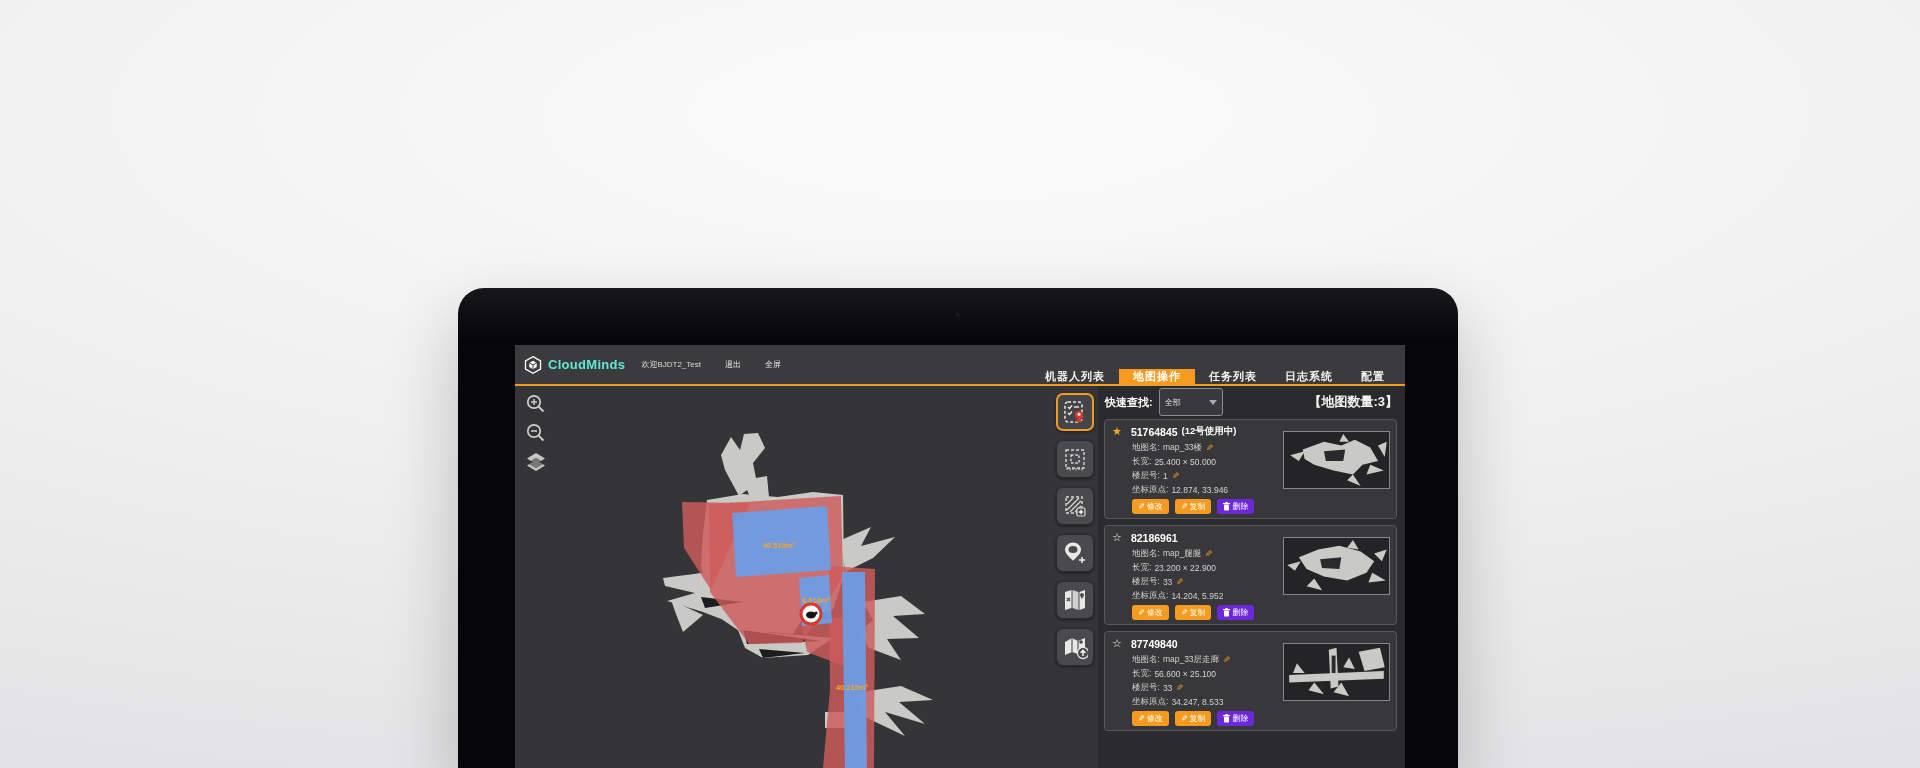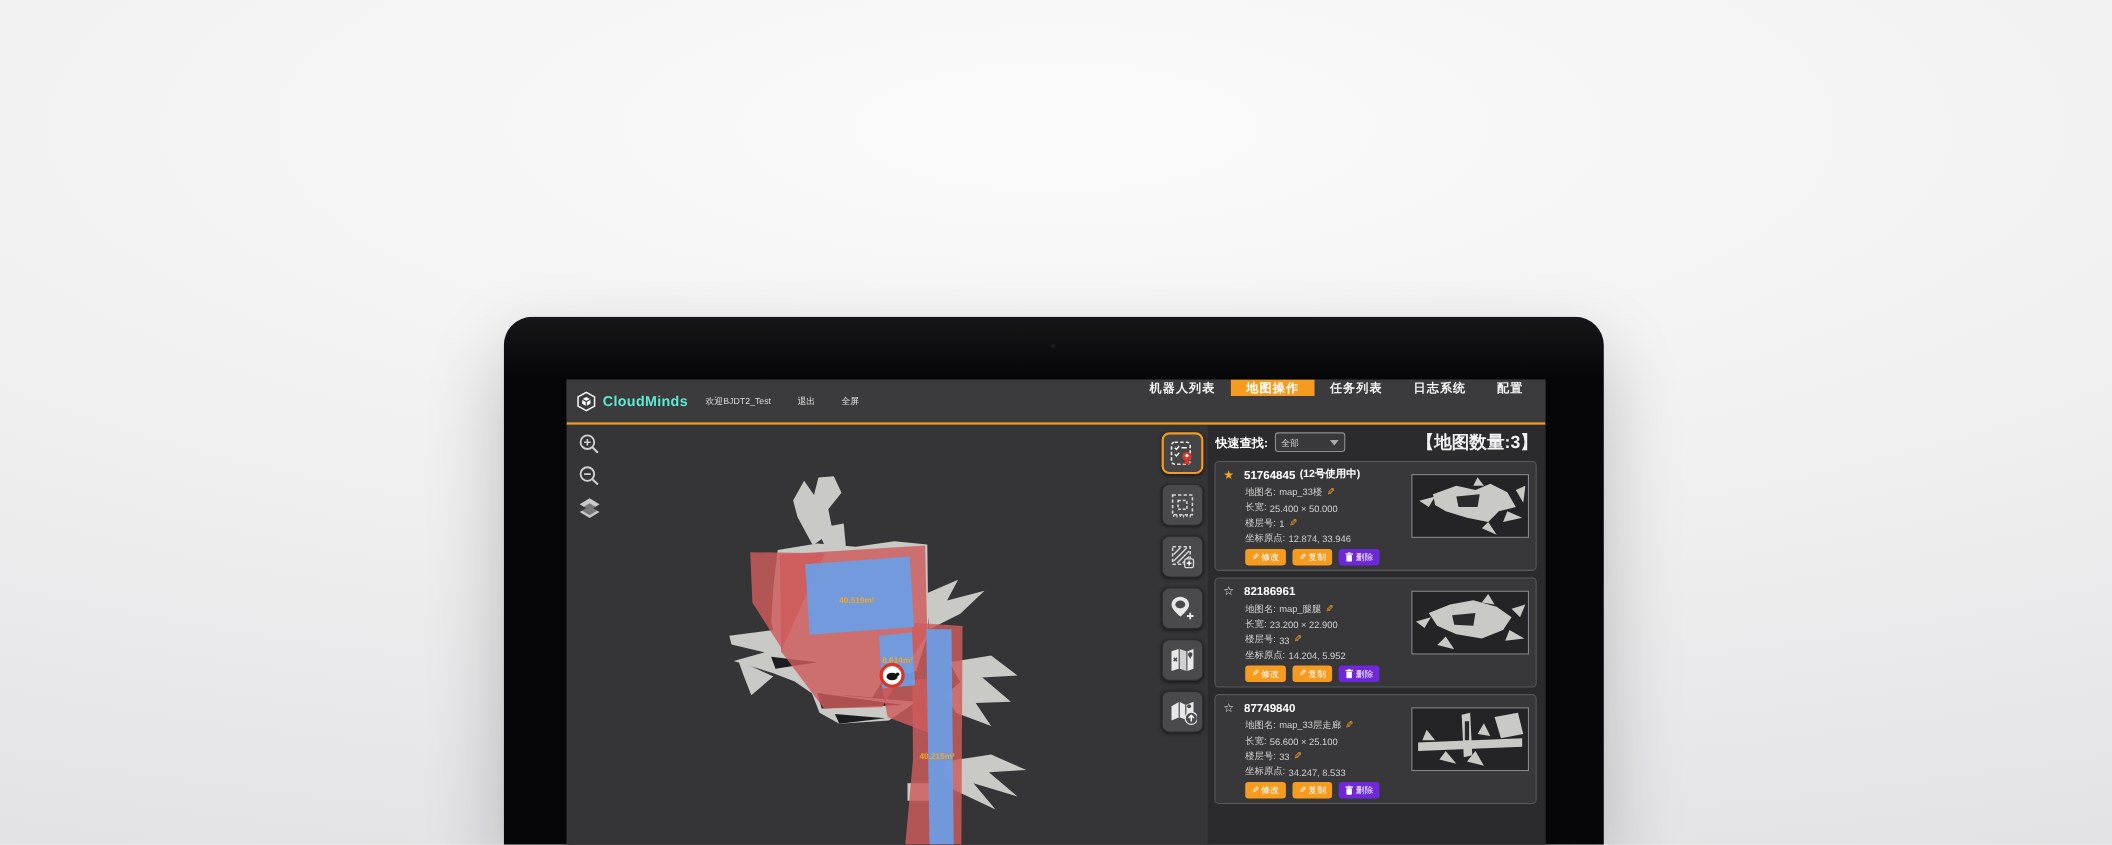--- a/index.html
+++ b/index.html
@@ -26,21 +26,21 @@
     position:absolute; left:0; top:0; width:100%; height:41px;
     background:#3b3b3d; border-bottom:2px solid #f59c20;
     display:flex; align-items:center; z-index:5;
   }
   .brand { display:flex; align-items:center; margin-left:8px; }
   .brand svg { width:20px; height:20px; }
   .brand-text { color:#5eead4; font-weight:bold; font-size:13px; margin-left:5px; letter-spacing:.3px; }
   .session { display:flex; align-items:center; margin-left:16px; gap:12px;justify-content:center; }
   .session span { color:#d9d9d9; font-size:8px; }
   .session a { color:#e4e4e4; font-size:8px; cursor:pointer;margin-left:12px; }
-  .tabs { margin-left:auto; height:39px; display:flex; align-items:flex-start; margin-right:6px; }
+  .tabs { margin-left:auto; height:39px; display:flex; align-items:flex-end; margin-right:6px; }
   .tab {
     display:flex; align-items:center; padding:0 14px; color:#f2f2f2;
     font-size:11px; font-weight:bold; letter-spacing:1px; cursor:pointer;
   }
   .tab.active { background:#f59c20; color:#fff; }
   
   .content { position:absolute; left:0; top:41px; width:890px; height:382px; }
   .map-area { position:absolute; left:3px; top:0; width:583px; height:382px; background:#353538; }
   .map-area svg.floor { position:absolute; left:0; top:0; }
   .zoom-controls { position:absolute; left:6px; top:6px; display:flex; flex-direction:column; gap:5px; z-index:4; }
@@ -50,26 +50,26 @@
     width:38px; height:38px; border-radius:7px; background:#4a4a4d;
     border:1px solid #2c2c2e; box-shadow:0 1px 3px rgba(0,0,0,.5);
     display:flex; align-items:center; justify-content:center; cursor:pointer;
   }
   .tool-btn.active { border:2px solid #f59c20; background:#454547; }
   
   .panel { position:absolute; left:583px; top:0; width:307px; height:382px; background:#2b2b2d; padding:6px 7px 0 6px; }
   .panel-header { display:flex; align-items:center; height:20px; margin-bottom:7px; padding-left:1px; }
   .qf-label { color:#fff; font-weight:bold; font-size:11px; }
   .dropdown {
-    margin-left:6px; width:64px; height:18px; background:#39393b; border:1px solid #8d8d91;
+    margin-left:6px; width:64px; height:28px; background:#39393b; border:1px solid #8d8d91;
     border-radius:3px; display:flex; align-items:center; padding:0 5px; cursor:pointer;
   }
   .dropdown .val { color:#dcdcdc; font-size:8px; flex:1; }
   .caret { width:0; height:0; border-left:4px solid transparent; border-right:4px solid transparent; border-top:5px solid #a9a9ad; }
-  .map-count { margin-left:auto; color:#f2f2f2; font-weight:bold; font-size:16px; }
+  .map-count { margin-left:auto; color:#f2f2f2; font-weight:bold; font-size:13px; }
   .card {
     position:relative; width:293px; height:100px; background:#38383a;
     border:1px solid #58585c; border-radius:4px; margin-bottom:6px; padding:5px 6px 0 7px;
   }
   .card-title-row { display:flex; align-items:center; }
   .star { font-size:11px; margin-right:9px; cursor:pointer; }
   .star.filled { color:#f5a623; }
   .star.hollow { color:#e8e8e8; }
   .card-id { color:#fff; font-weight:bold; font-size:10.5px; }
   .card-status { color:#fff; font-weight:bold; font-size:9.5px; margin-left:4px; }

